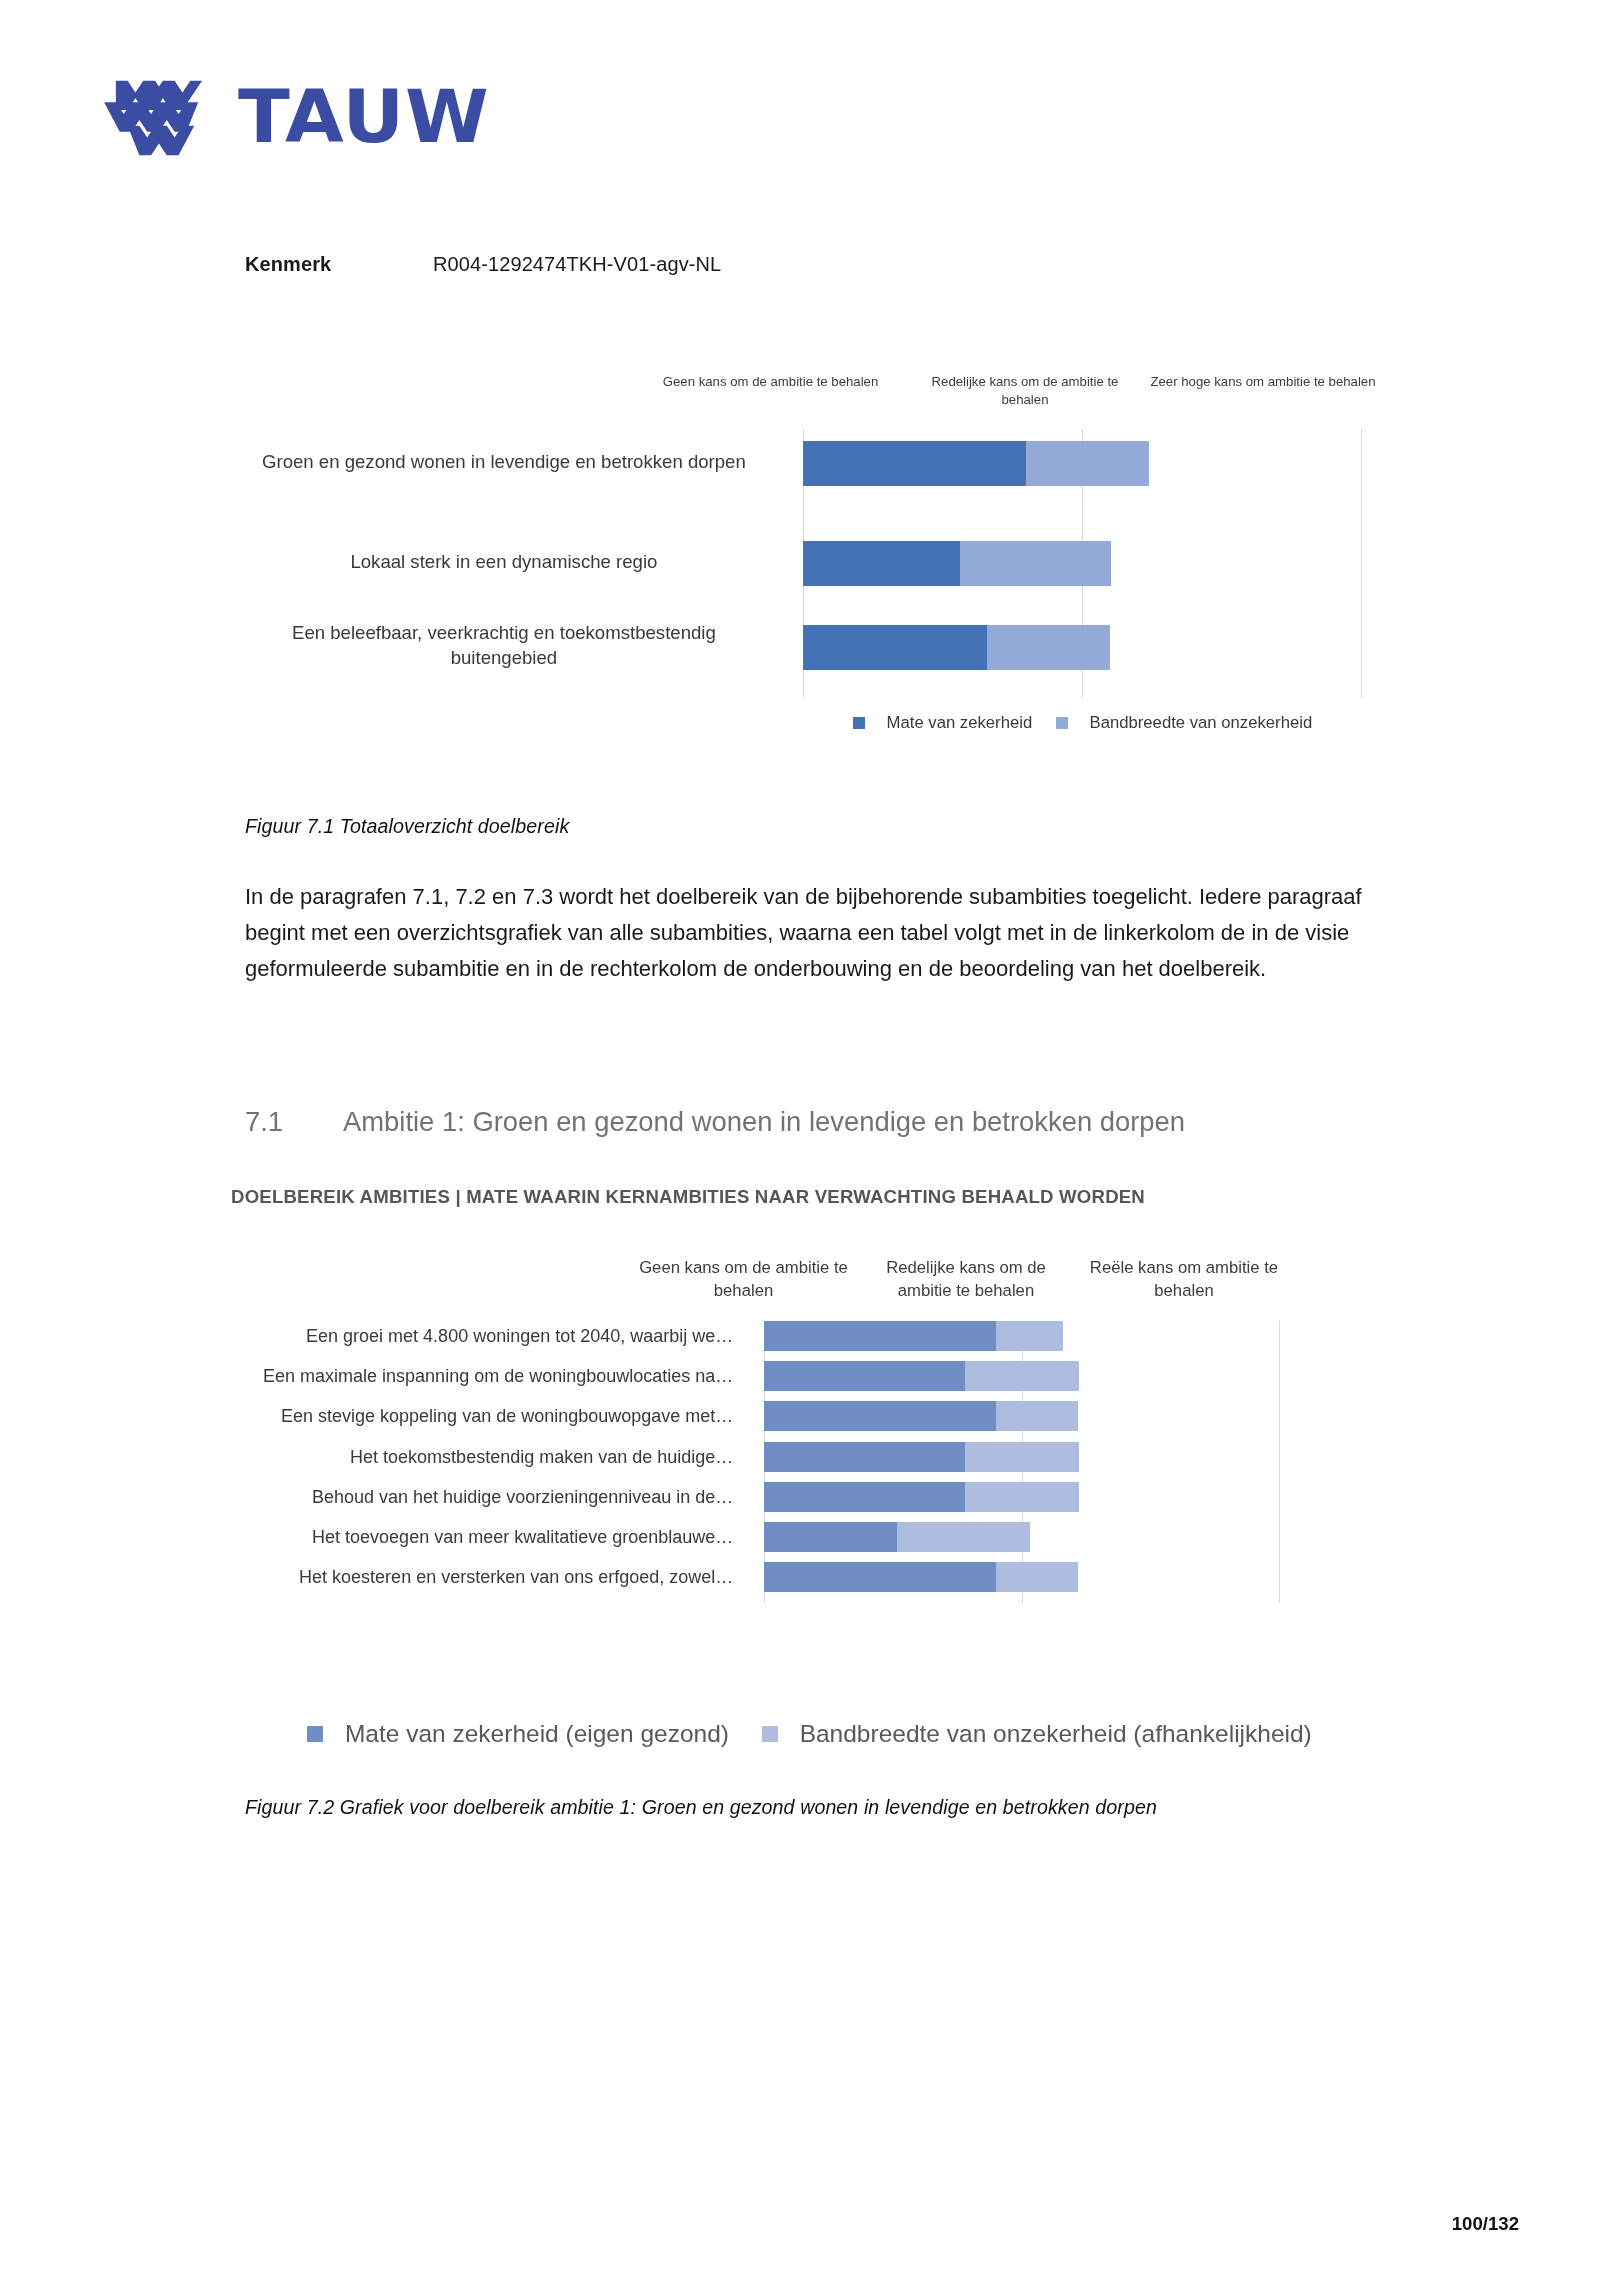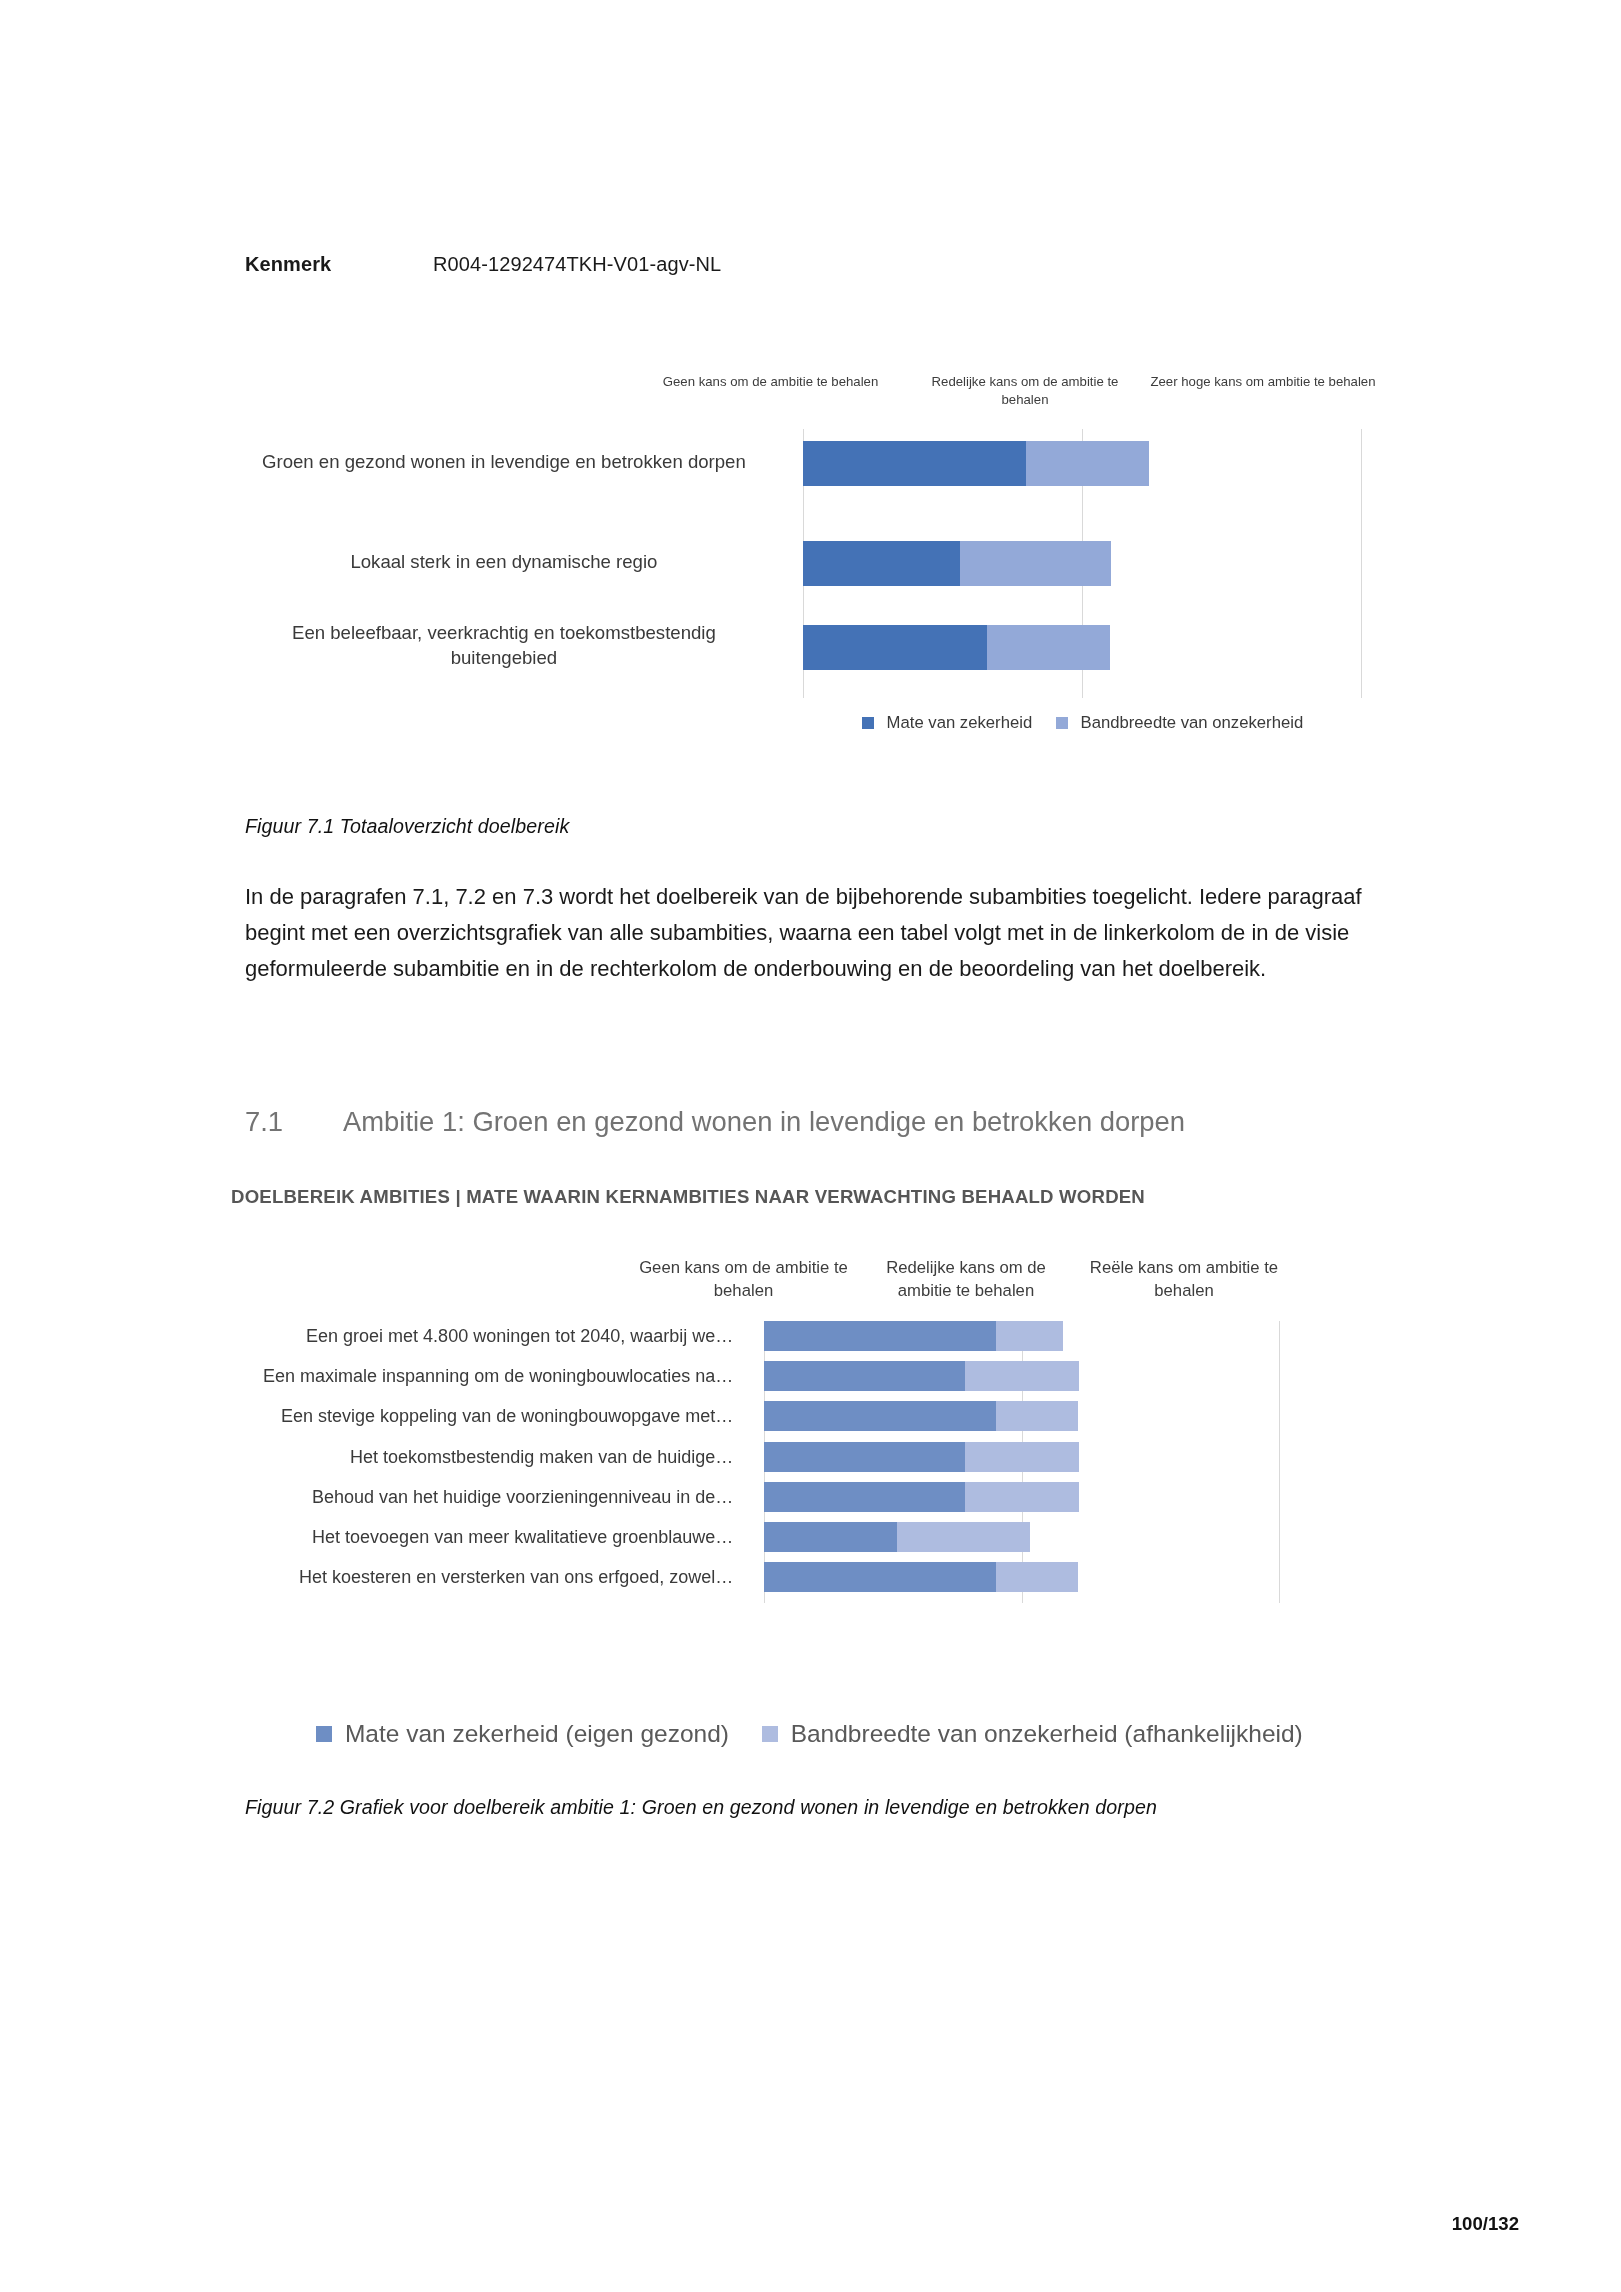--- a/index.html
+++ b/index.html
@@ -148,21 +148,21 @@
     left: 572px;
     top: 345px;
     width: 559px;
     display: flex;
     justify-content: center;
     align-items: center;
     gap: 23.5px;
     font-size: 16.7px;
     color: #3a3a3a;
   }
-  .lg-item { display: flex; align-items: center; gap: 13px; }
+  .lg-item { display: flex; align-items: center; gap: 22px; }
   .lg-swatch { width: 11.8px; height: 11.8px; display: inline-block; }
   .lg-swatch.dark  { background: #4472b6; }
   .lg-swatch.light { background: #93a9d8; }
 
   
   .caption {
     position: absolute;
     left: 245px;
     font-style: italic;
     font-size: 19.6px;
@@ -290,20 +290,30 @@
     font-size: 18.6px;
     font-weight: bold;
     color: #111;
   }
 </style>
 </head>
 <body>
 
 <div class="page">
 
+  <div class="logo-block">
+    <svg class="logo-mark" viewBox="0 0 112 100">
+      <g fill="#3b4da3">
+        <path d="M14 14 L26 14 L34 26 L42 14 L54 14 L58 20 L62 14 L74 14 L82 26 L90 14 L102 14 L82 44 L70 44 L62 32 L54 44 L42 44 L34 32 L26 44 L14 44 Z"></path>
+        <path d="M2 36 L14 36 L22 48 L30 36 L42 36 L50 48 L58 36 L70 36 L78 48 L86 36 L98 36 L86 66 L74 66 L66 54 L58 66 L46 66 L38 54 L30 66 L18 66 Z"></path>
+        <path d="M26 60 L38 60 L46 72 L54 60 L66 60 L74 72 L82 60 L94 60 L78 90 L66 90 L58 78 L50 90 L38 90 Z"></path>
+      </g>
+    </svg>
+    <div class="logo-word">TAUW</div>
+  </div>
 
   <div class="kenmerk-row">
     <div class="kenmerk-label">Kenmerk</div>
     <div class="kenmerk-value">R004-1292474TKH-V01-agv-NL</div>
   </div>
 
   <div class="chart1">
 
     <div class="c1-headers">
       <div class="c1-hdr h1">Geen kans om de ambitie te behalen</div>

